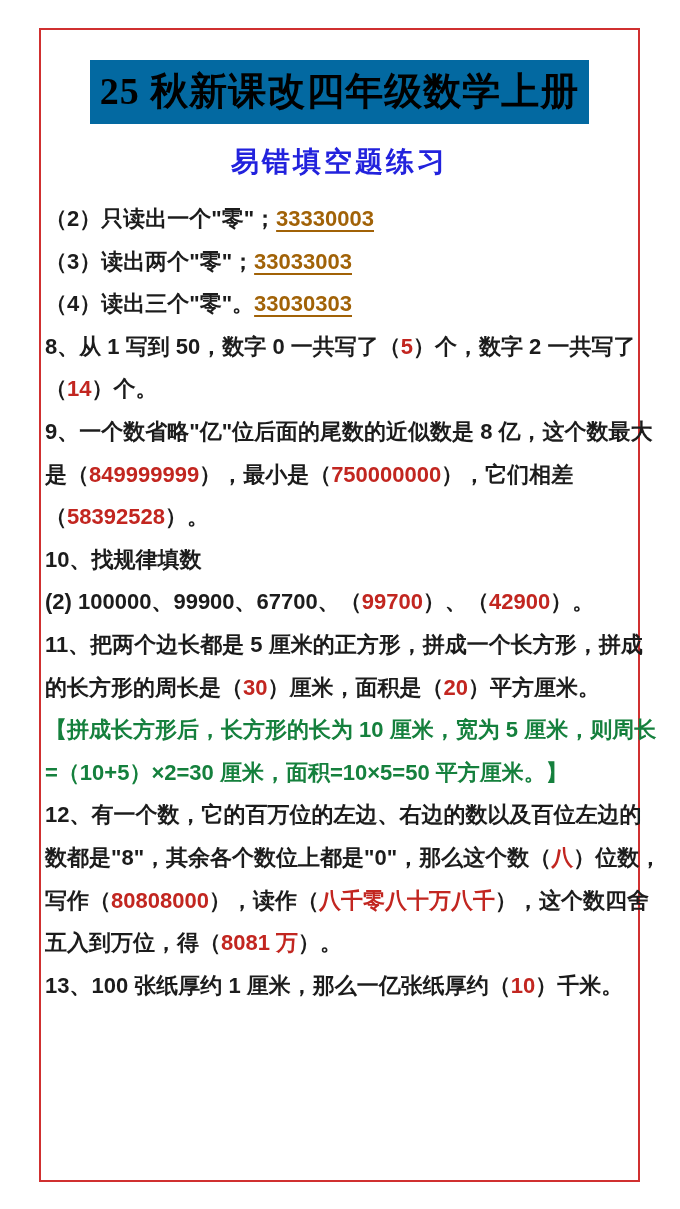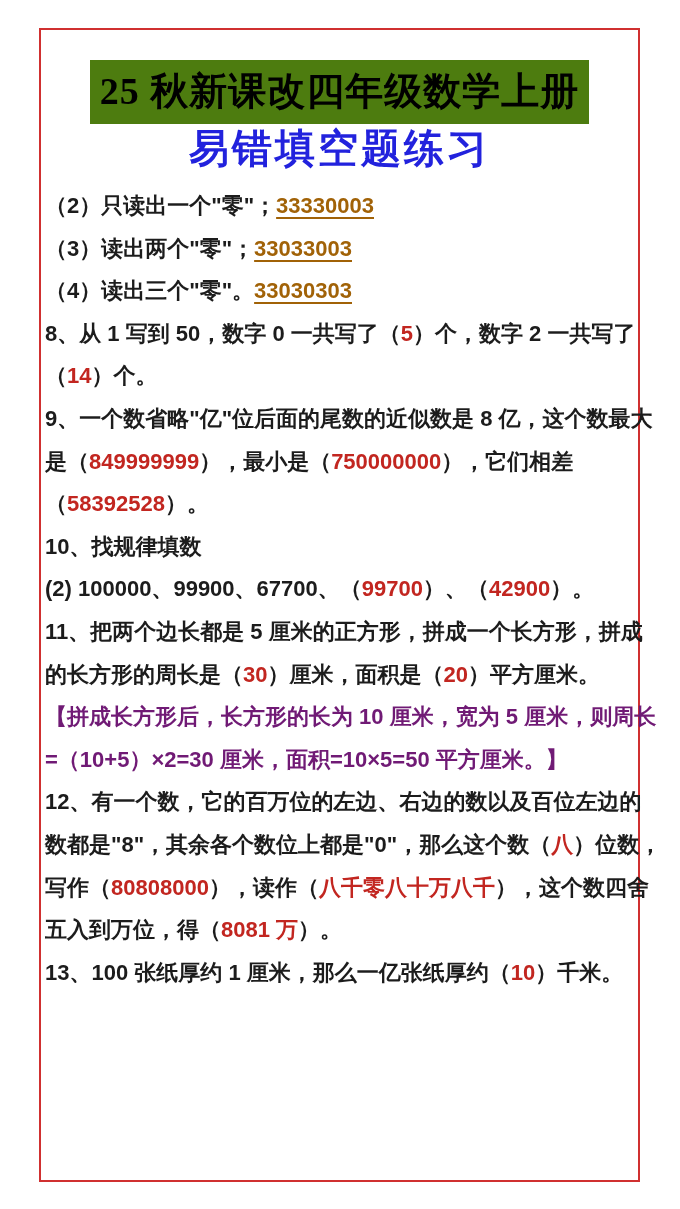--- a/index.html
+++ b/index.html
@@ -26,34 +26,34 @@
   }
   .header {
     padding-top: 30px;
     text-align: center;
   }
   .title-line {
     line-height: 52px;
   }
   .title-highlight {
     display: inline-block;
-    background: #4d7c0f;
+    background: #0369a1;
     color: #000000;
     font-family: "Liberation Serif", "DejaVu Serif", serif;
     font-weight: bold;
     font-size: 38px;
     letter-spacing: 1px;
     padding: 5px 10px 7px 10px;
   }
   .subtitle {
-    margin-top: 1px;
+    margin-top: 14px;
     color: #2222dd;
     font-family: "Liberation Serif", "DejaVu Serif", serif;
     font-weight: bold;
-    font-size: 40px;
+    font-size: 28px;
     letter-spacing: 3px;
     line-height: 46px;
   }
   .content {
     margin: 13px 2px 0 4px;
     font-size: 22px;
     font-weight: bold;
     line-height: 42.6px;
     color: #1c1c1c;
   }
@@ -61,21 +61,21 @@
     white-space: nowrap;
   }
   .seg-normal  { color: #1c1c1c; }
   .seg-answer  { color: #c22620; }
   .seg-answer-u {
     color: #a16207;
     text-decoration: underline;
     text-decoration-thickness: 2px;
     text-underline-offset: 4px;
   }
-  .seg-note    { color: #701a75; }
+  .seg-note    { color: #15803d; }
 </style>
 </head>
 <body>
 
 <div class="frame">
   <div class="header">
     <div class="title-line">
       <span class="title-highlight">25 秋新课改四年级数学上册</span>
     </div>
     <div class="subtitle">易错填空题练习</div>

